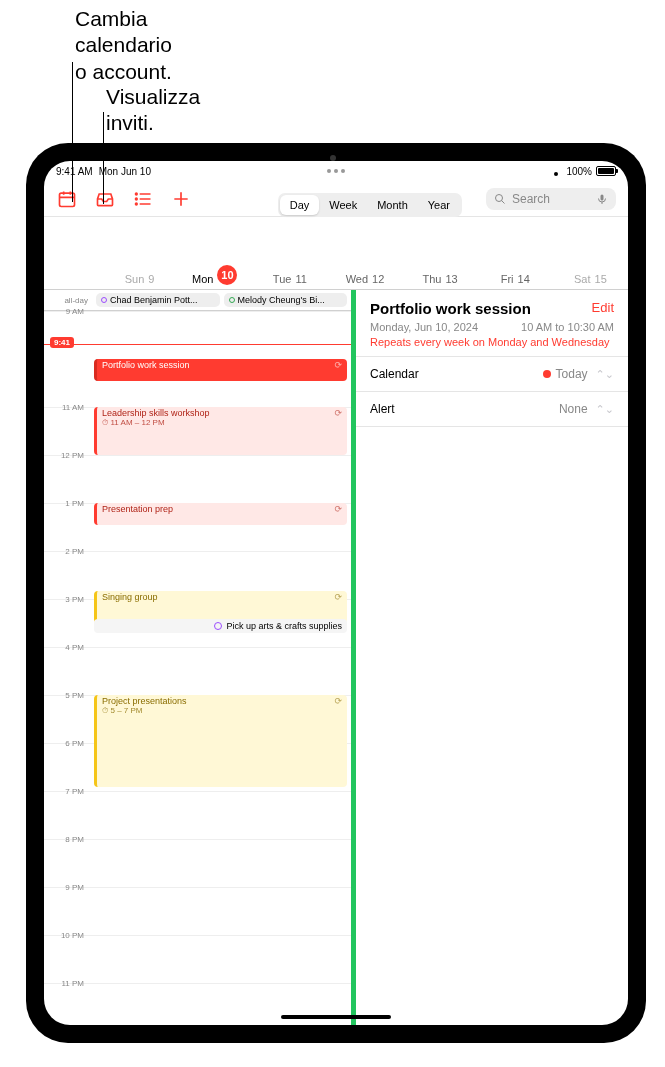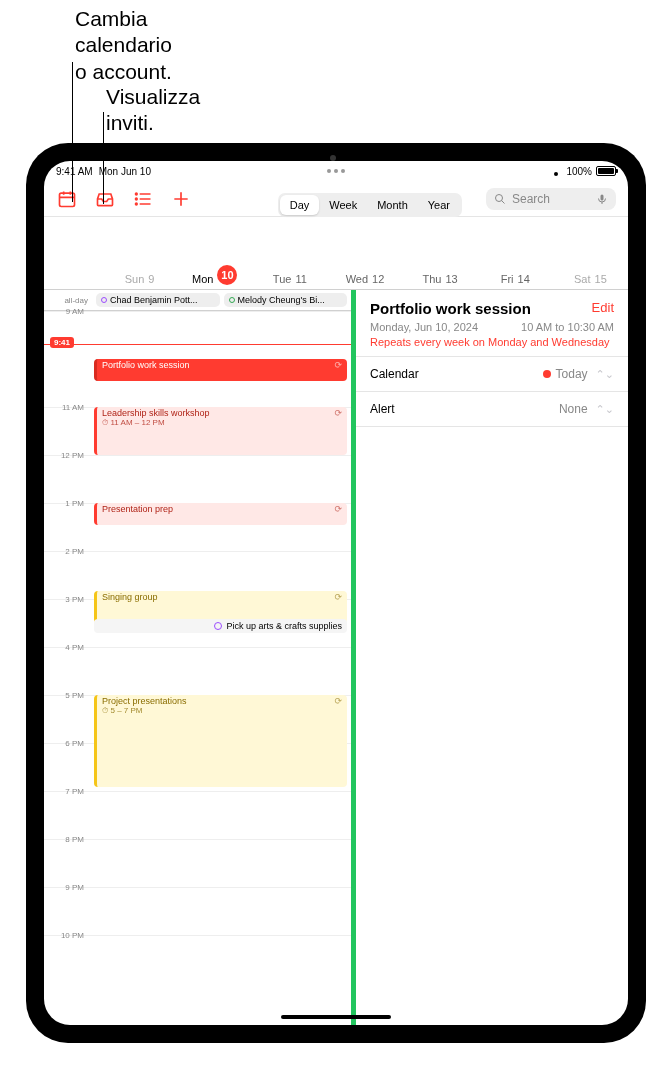--- a/index.html
+++ b/index.html
@@ -263,20 +263,23 @@
             </div>
             <div class="hour-row" style="top: 528px;">
               <div class="hour-label">8 PM</div>
             </div>
             <div class="hour-row" style="top: 576px;">
               <div class="hour-label">9 PM</div>
             </div>
             <div class="hour-row" style="top: 624px;">
               <div class="hour-label">10 PM</div>
             </div>
+            <div class="hour-row" style="top: 672px;">
+              <div class="hour-label">11 PM</div>
+            </div>
             <div class="nowline" style="top: 33px;">
               <span class="badge">9:41</span>
             </div>
             <div class="event red" style="top: 48px; height: 22px;">
               <div class="et-title">Portfolio work session<span class="recur">⟳</span></div>
             </div>
             <div class="event red-light" style="top: 96px; height: 48px;">
               <div class="et-title">Leadership skills workshop<span class="recur">⟳</span></div>
               <div class="et-time">⏱ 11 AM – 12 PM</div>
             </div>

